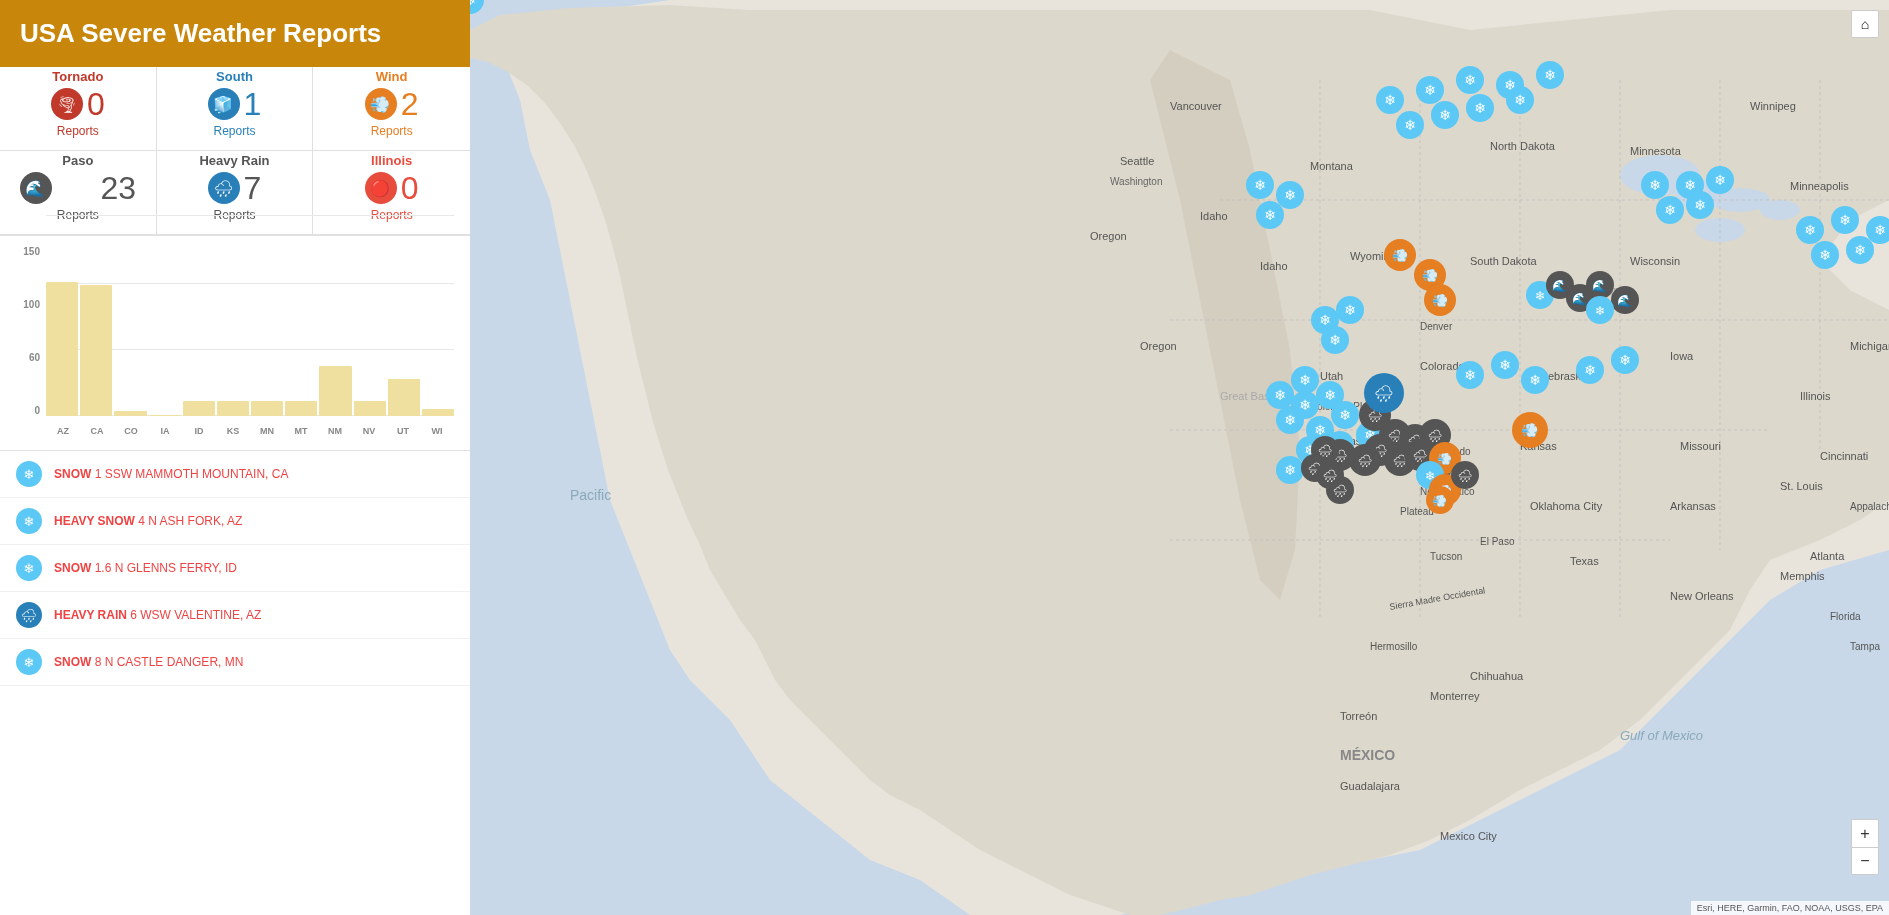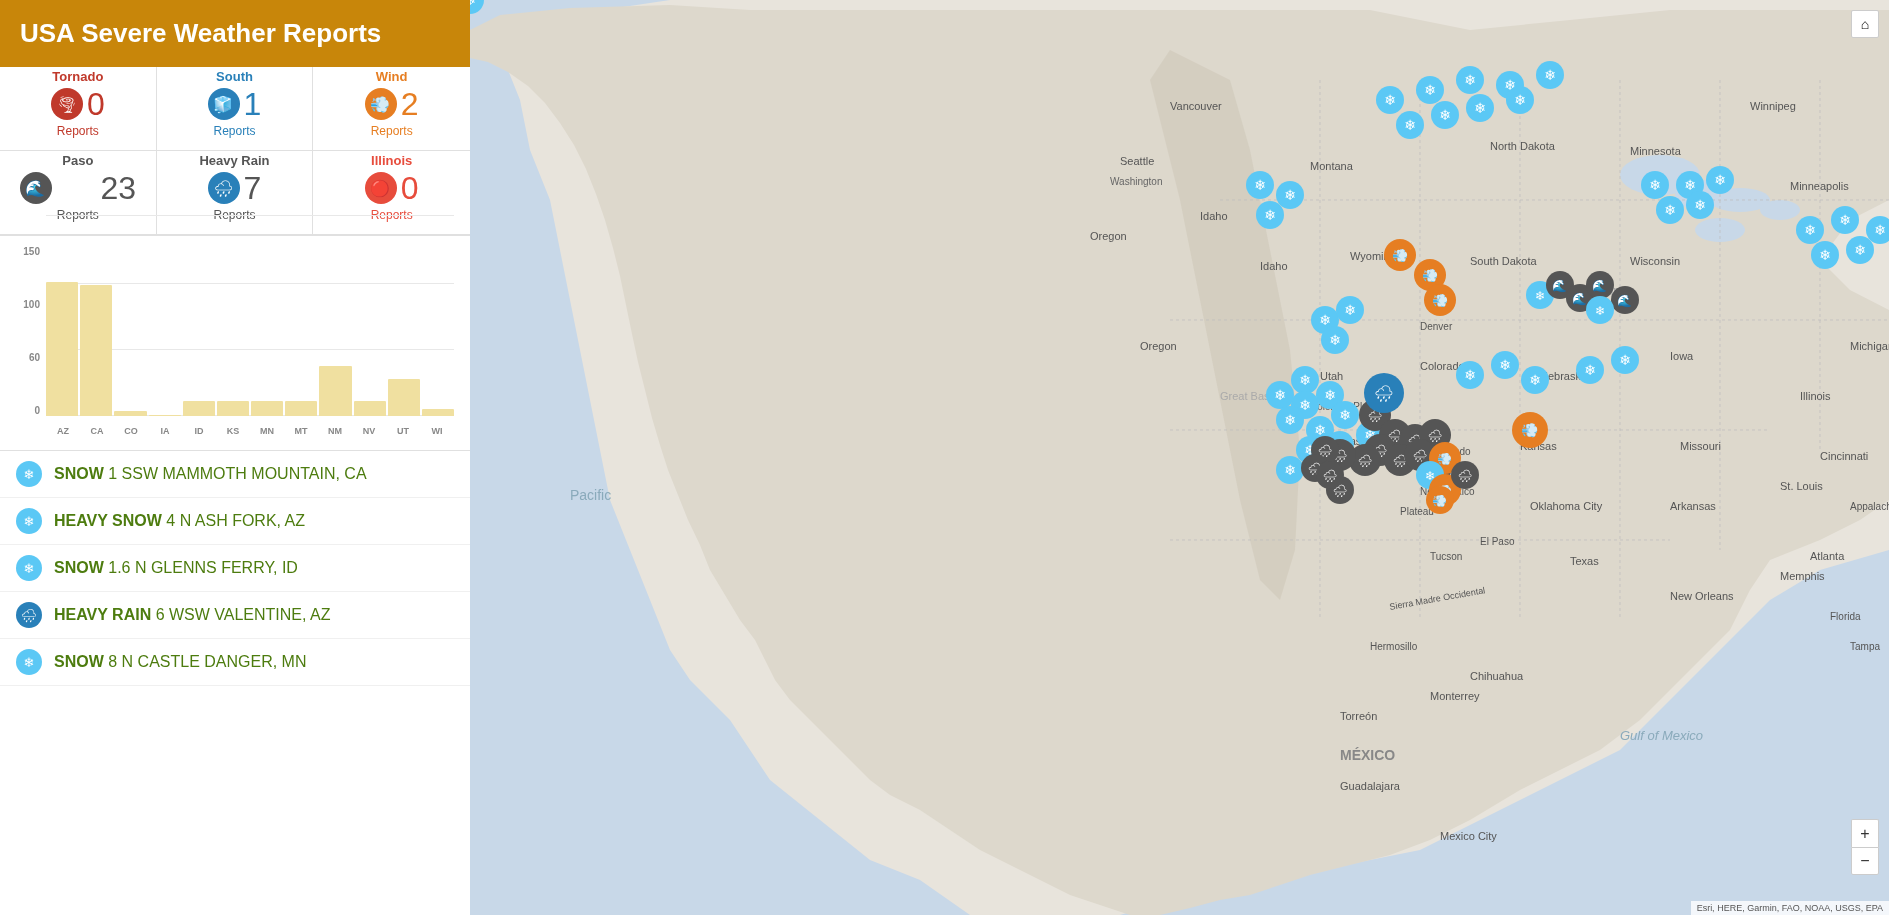--- a/index.html
+++ b/index.html
@@ -216,22 +216,22 @@
       align-items: center;
       justify-content: center;
       font-size: 13px;
       flex-shrink: 0;
     }
 
     .snow-icon-bg { background: #5bc8f5; color: #fff; }
     .heavyrain-icon-small { background: #2980b9; color: #fff; }
 
     .report-text {
-      font-size: 16px;
-      color: #4d7c0f;
+      font-size: 12px;
+      color: #ef4444;
       font-weight: 500;
       text-align: right;
     }
     .report-text span.report-type {
       font-weight: 700;
     }
 
     
     #map-area {
       flex: 1;

